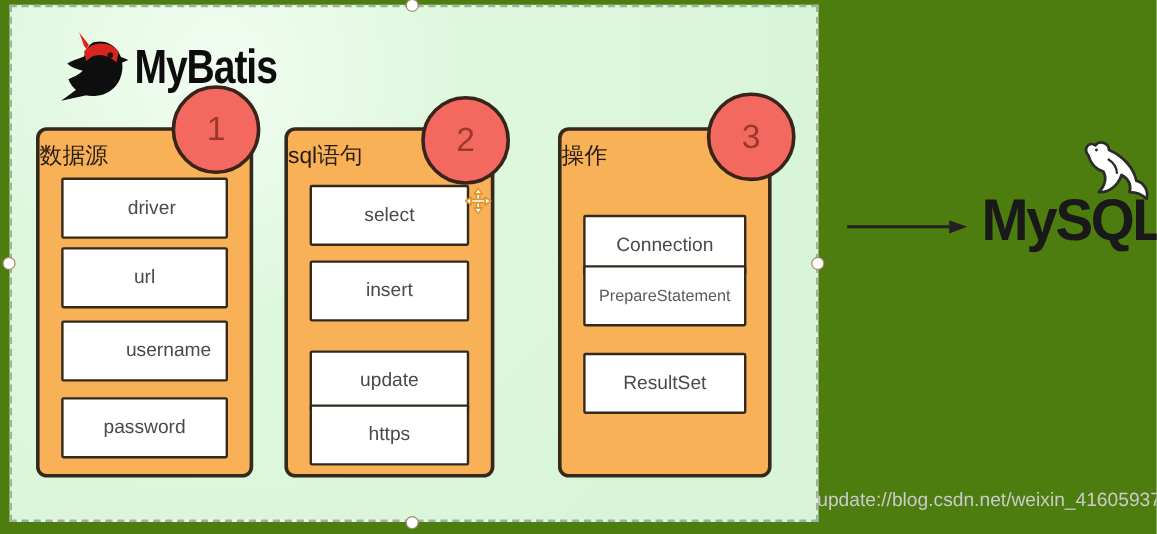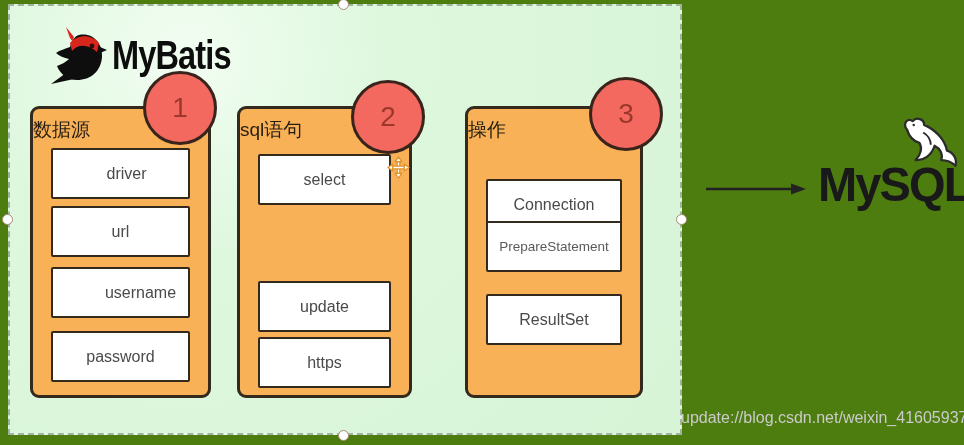--- a/index.html
+++ b/index.html
@@ -106,21 +106,22 @@
       <div class="panel-title">数据源</div>
       <div class="node" style="top:39px;padding-left:12px;">driver</div>
       <div class="node" style="top:97px;">url</div>
       <div class="node" style="top:158px;padding-left:40px;">username</div>
       <div class="node" style="top:222px;">password</div>
     </div>
 
     <div class="panel panel-2">
       <div class="panel-title">sql语句</div>
       <div class="node" style="top:45px;">select</div>
-      <div class="node" style="top:172px;">update</div>
+      <div class="node" style="top:108px;">insert</div>
+      <div class="node" style="top:183px;">update</div>
       <div class="node" style="top:228px;">https</div>
     </div>
 
     <div class="panel panel-3">
       <div class="panel-title">操作</div>
       <div class="node" style="top:40px;margin-top:30px;">Connection</div>
       <div class="node small-text" style="top:112px;">PrepareStatement</div>
       <div class="node" style="top:185px;">ResultSet</div>
     </div>
 

